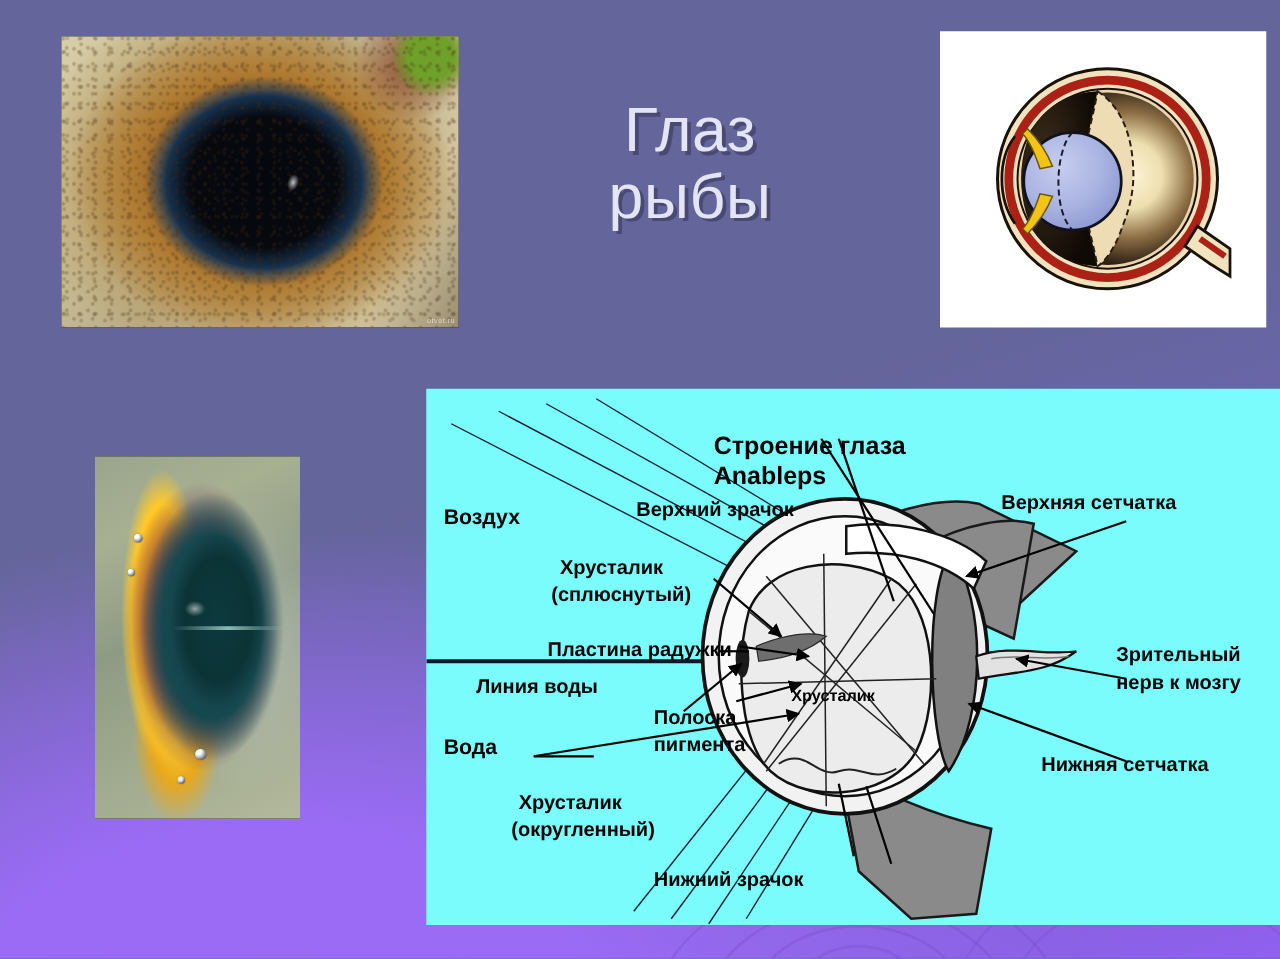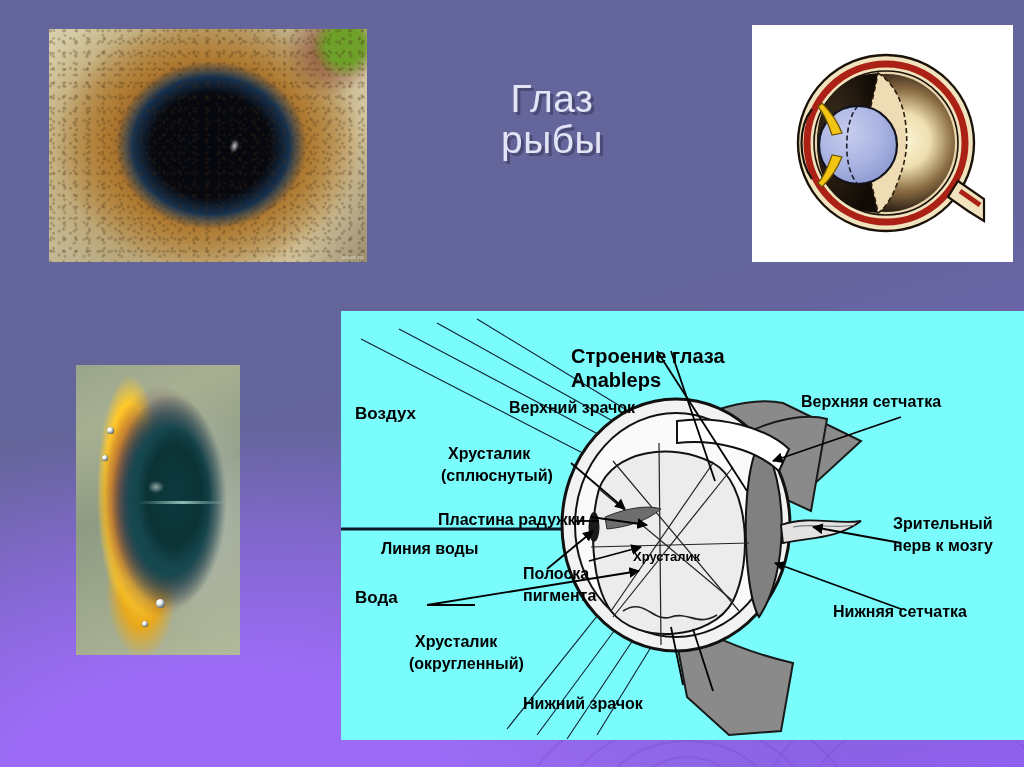--- a/index.html
+++ b/index.html
@@ -24,21 +24,21 @@
   .ripple.r2{left:563px;top:722px;width:244px;height:176px;}
   .ripple.r3{left:600px;top:740px;width:170px;height:124px;}
   .ripple.r4{left:636px;top:756px;width:98px;height:74px;}
   .ripple.r5{left:760px;top:690px;width:330px;height:240px;border-color:rgba(120,70,200,.26);}
   .ripple.r6{left:806px;top:714px;width:244px;height:182px;border-color:rgba(120,70,200,.26);}
 
   
   #title{
     position:absolute;left:414px;top:78px;width:276px;
     text-align:center;line-height:1.06;
-    font-size:39px;font-weight:400;letter-spacing:.5px;
+    font-size:50px;font-weight:400;letter-spacing:.5px;
     color:#e3e4f6;
     text-shadow:3px 3px 0 rgba(40,40,70,.45);
     white-space:pre-line;
   }
 
   
   .frame{position:absolute;overflow:hidden;background:#222;}
 
   
   #photo-fish-eye{left:49px;top:29px;width:318px;height:233px;}

